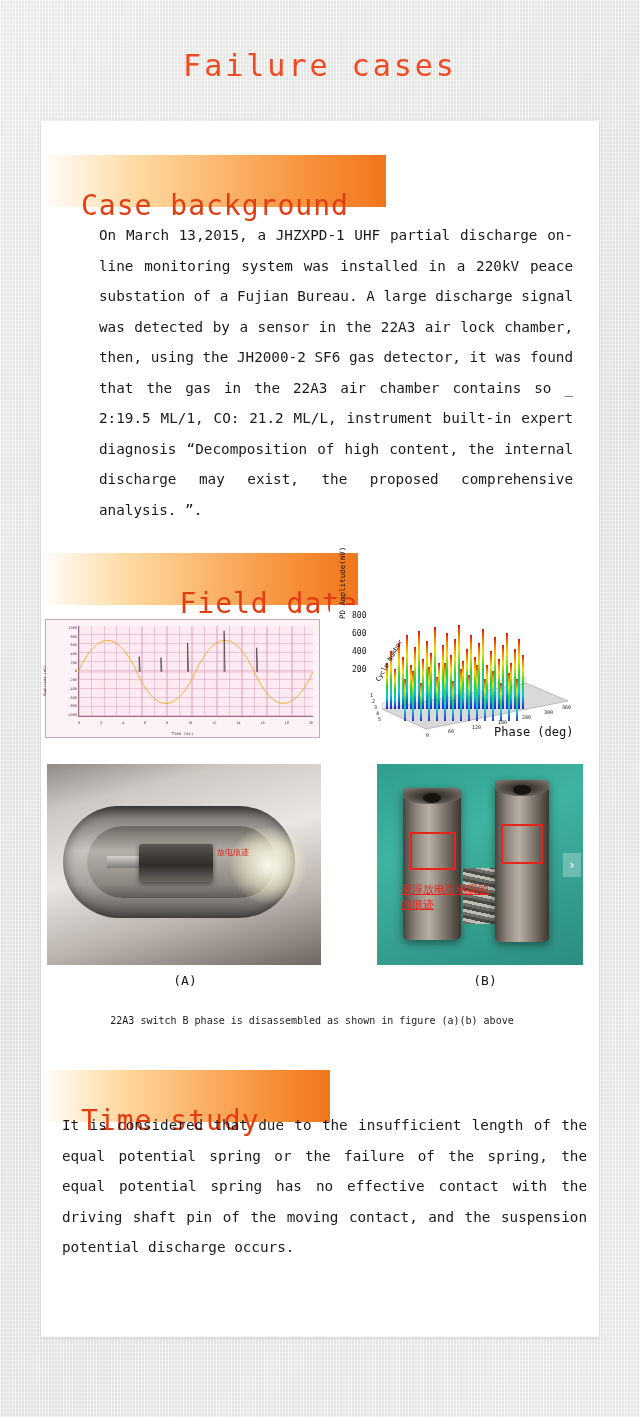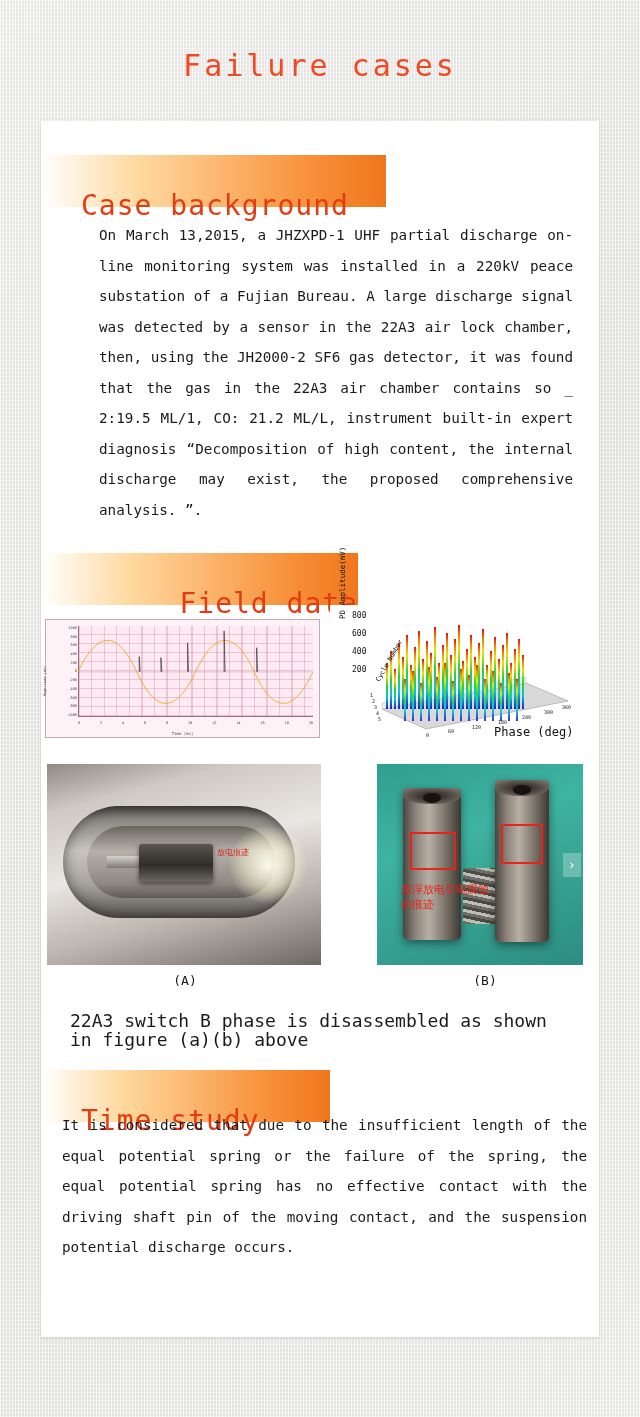--- a/index.html
+++ b/index.html
@@ -283,24 +283,25 @@
     position: absolute;
     font-size: 13px;
     color: #1a1a1a;
     text-align: center;
   }
   #caption-a { left: 130px; top: 973px; width: 110px; }
   #caption-b { left: 430px; top: 973px; width: 110px; }
 
   #figure-note {
     position: absolute;
-    left: 70px; top: 1011px; width: 500px;
-    font-size: 18px;
+    left: 62px; top: 1011px; width: 500px;
+    font-size: 10px;
     line-height: 19px;
     color: #1a1a1a;
+    text-align: center;
   }
 </style>
 </head>
 <body>
 
 <div class="bg-texture"></div>
 
 <div class="page-title">Failure cases</div>
 
 <div class="card"></div>
@@ -473,21 +474,21 @@
       </div>
   </div>
   <div class="spring"></div>
   <div class="cyl" id="cyl-right">
     <div class="cyl-top">
         <div class="bore"></div>
       </div>
   </div>
   <div class="red-box" id="red-box-left"></div>
   <div class="red-box" id="red-box-right"></div>
-  <div class="photo-b-label" style="white-space:pre-line;">悬浮放电引电腐蚀
+  <div class="photo-b-label" style="white-space:pre-line;text-decoration:underline;">悬浮放电引电腐蚀
 的痕迹</div>
   <div class="nav-arrow">›</div>
 </div>
 
 <div class="fig-caption" id="caption-a">(A)</div>
 <div class="fig-caption" id="caption-b">(B)</div>
 <div id="figure-note">22A3 switch B phase is disassembled as shown in figure (a)(b) above</div>
 
 <div class="section-tab" id="tab-case-study">
   <span>Time study</span>

